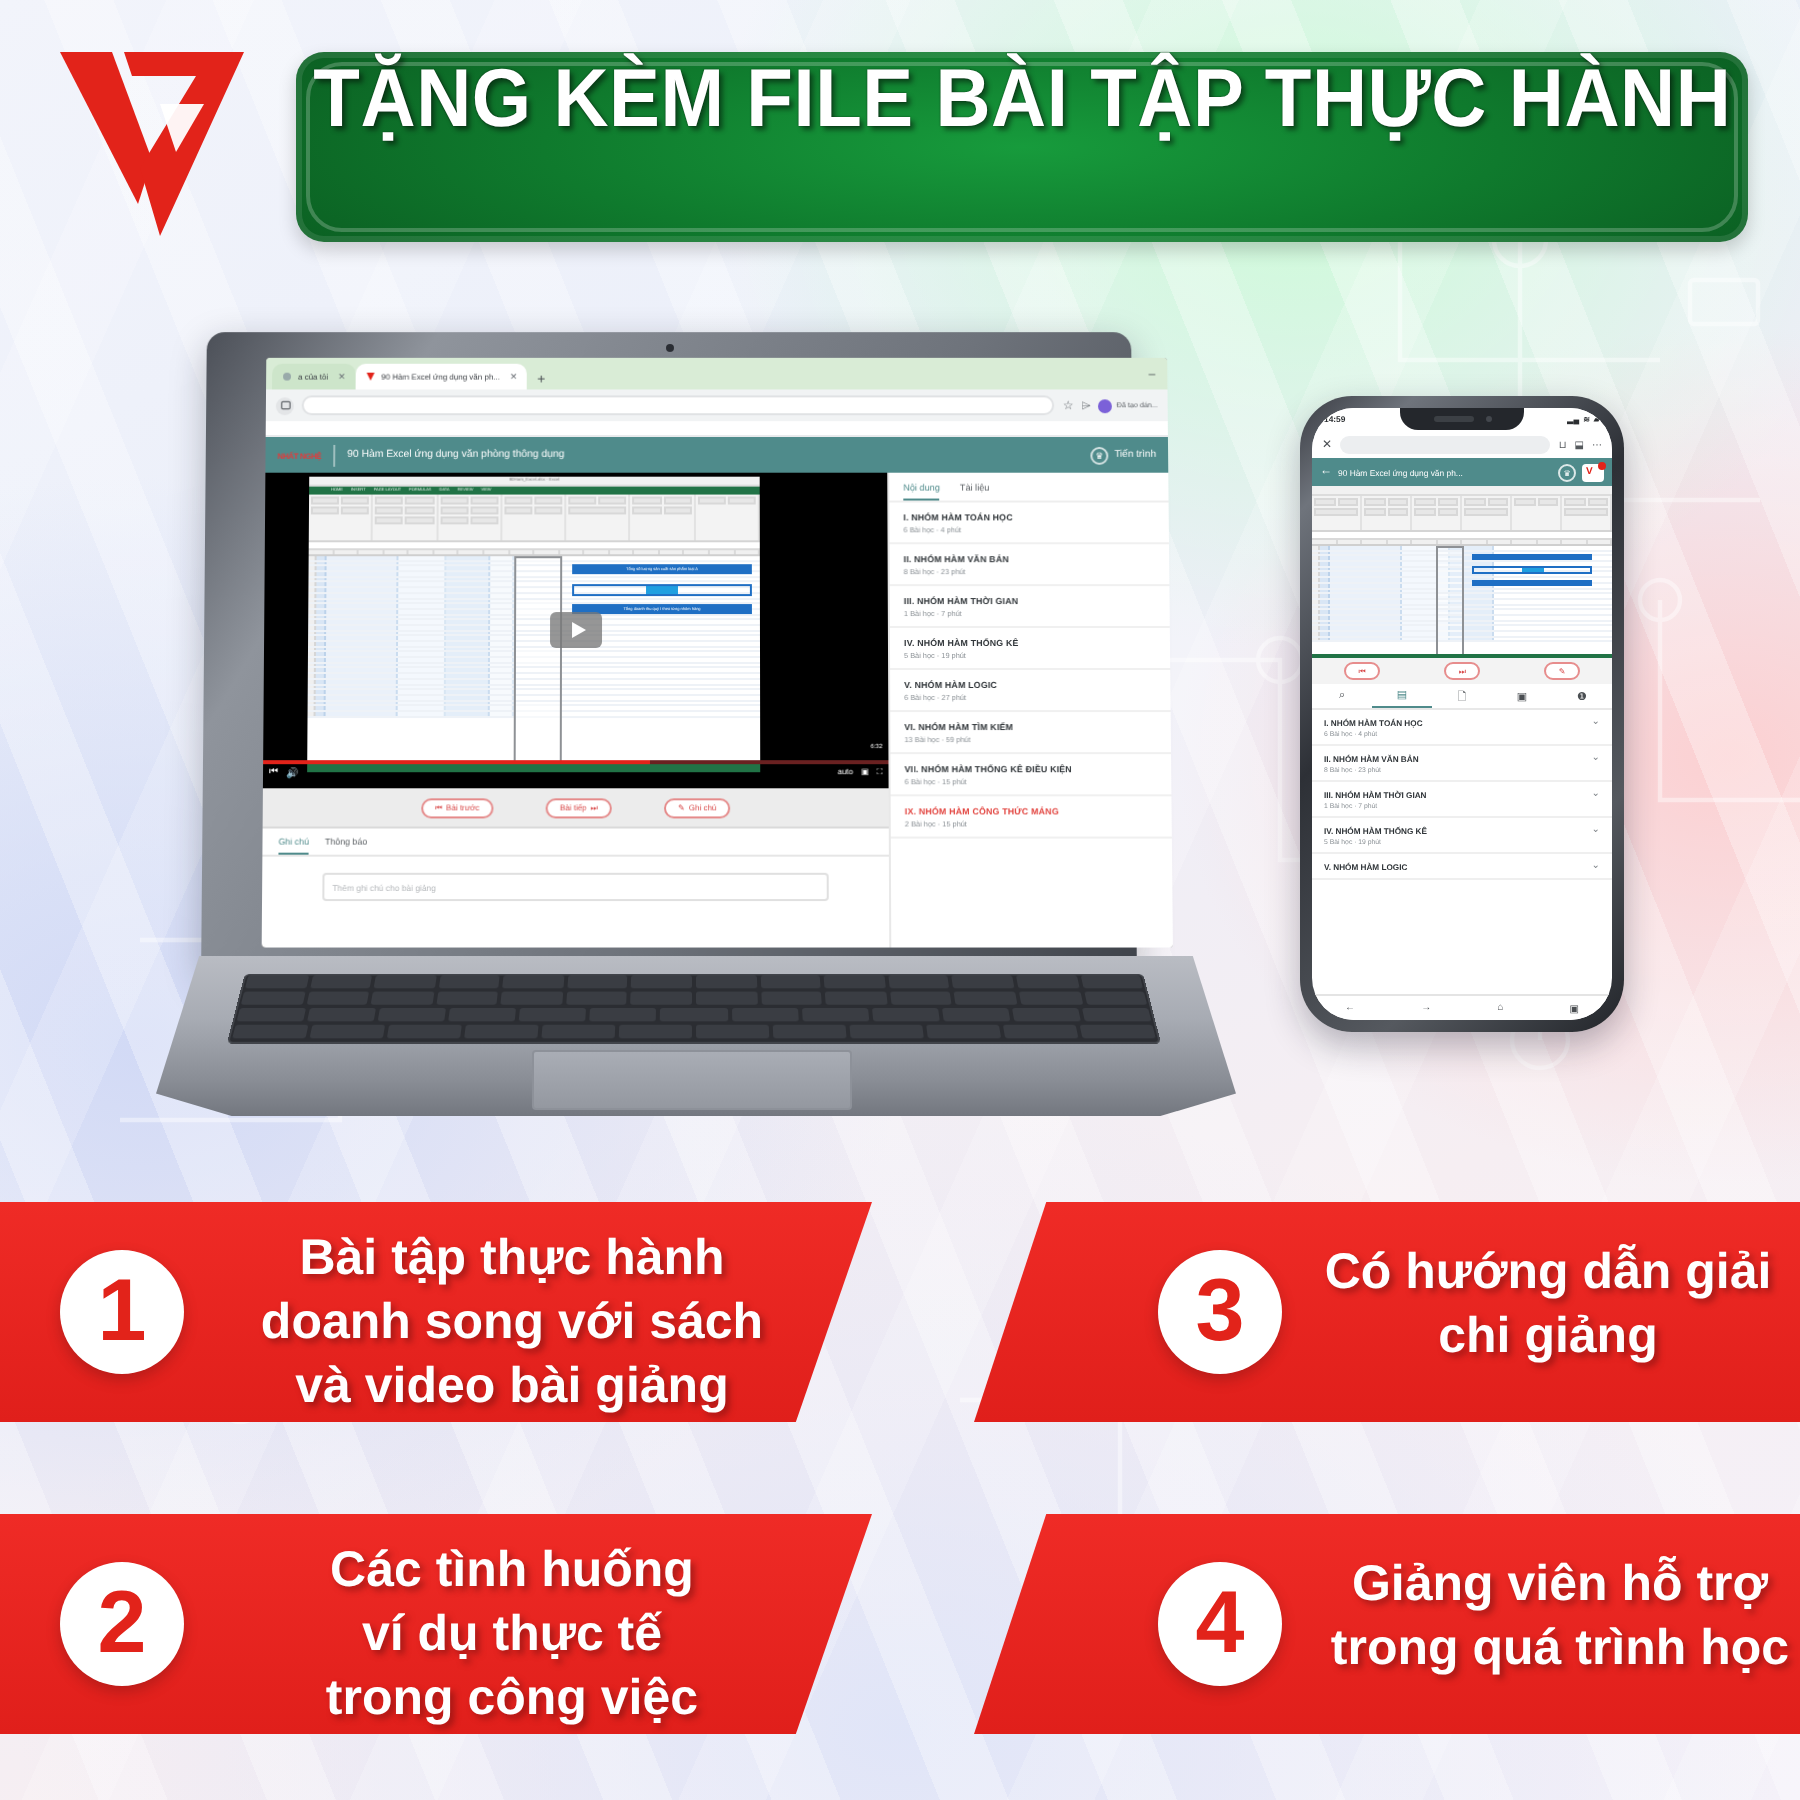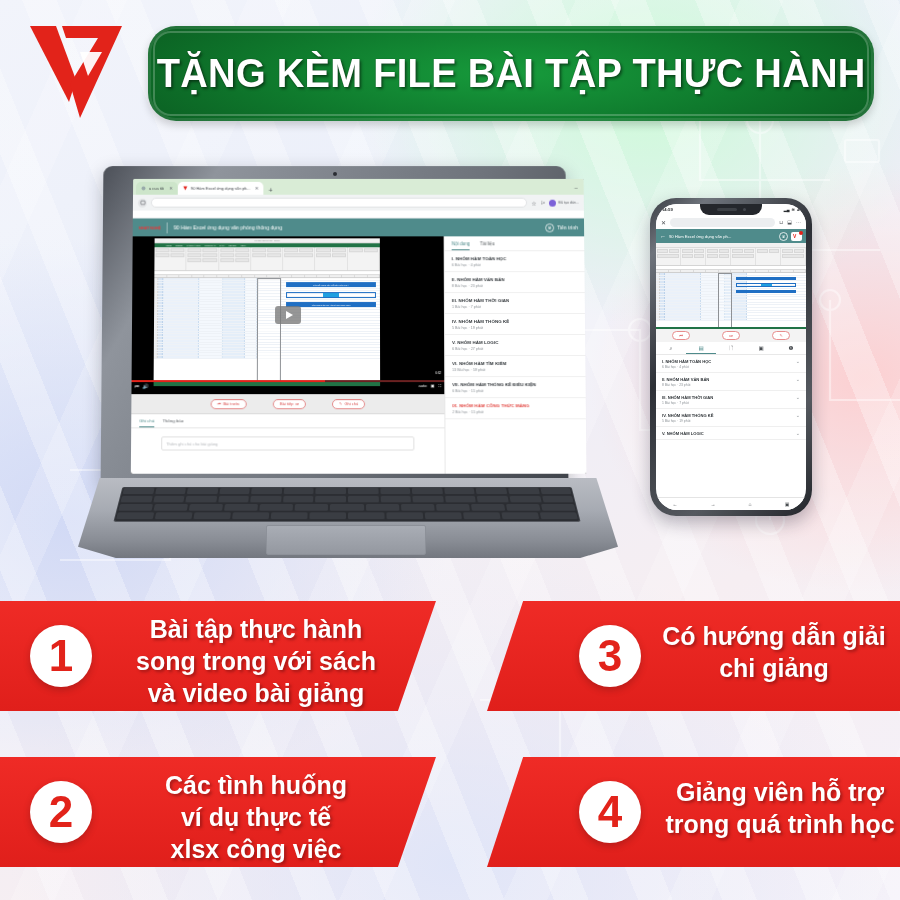--- a/index.html
+++ b/index.html
@@ -40,25 +40,25 @@
       rgba(255,255,255,.38) 110px, rgba(255,255,255,.38) 150px);
     opacity:.5;
   }
 
   
   .header { position: absolute; top: 0; left: 0; width: 900px; height: 150px; }
   .logo-v { position: absolute; left: 28px; top: 22px; width: 96px; height: 100px; }
   .title-pill {
     position: absolute; left: 148px; top: 26px;
     width: 726px; height: 95px;
-    border-radius: 28px;
+    border-radius: 14px;
     background:
       radial-gradient(ellipse 60% 100% at 50% 50%, #179b3c 0%, #0f7a2d 55%, #0b5e22 100%);
     box-shadow: 0 4px 9px rgba(0,0,0,.18), inset 0 0 0 3px rgba(255,255,255,.10);
-    display: flex; align-items: center; justify-content: center;
+    display: flex; justify-content: center;
   }
   .title-pill::before {
     content:""; position:absolute; inset:5px; border-radius:18px;
     border:2px solid rgba(255,255,255,.22); pointer-events:none;
   }
   .title-text {
     color:#fff; font-weight:bold; font-size:41px; letter-spacing:.3px;
     transform: scaleX(.93);
     text-shadow: 2px 2px 3px rgba(0,0,0,.45), 0 0 1px rgba(0,0,0,.6);
     white-space: nowrap;
@@ -1178,30 +1178,30 @@
         <span>⌂</span>
         <span>▣</span>
       </div>
     </div>
   </div>
 
   <div class="banner" id="b1">
     <div class="skew"></div>
     <div class="num-circle">1</div>
     <div class="bn-text">Bài tập thực hành
-song trong với sách
+doanh song với sách
 và video bài giảng</div>
   </div>
 
   <div class="banner" id="b2">
     <div class="skew"></div>
     <div class="num-circle">2</div>
     <div class="bn-text">Các tình huống
 ví dụ thực tế
-xlsx công việc</div>
+trong công việc</div>
   </div>
 
   <div class="banner" id="b3">
     <div class="skew"></div>
     <div class="num-circle">3</div>
     <div class="bn-text">Có hướng dẫn giải
 chi giảng</div>
   </div>
 
   <div class="banner" id="b4">

